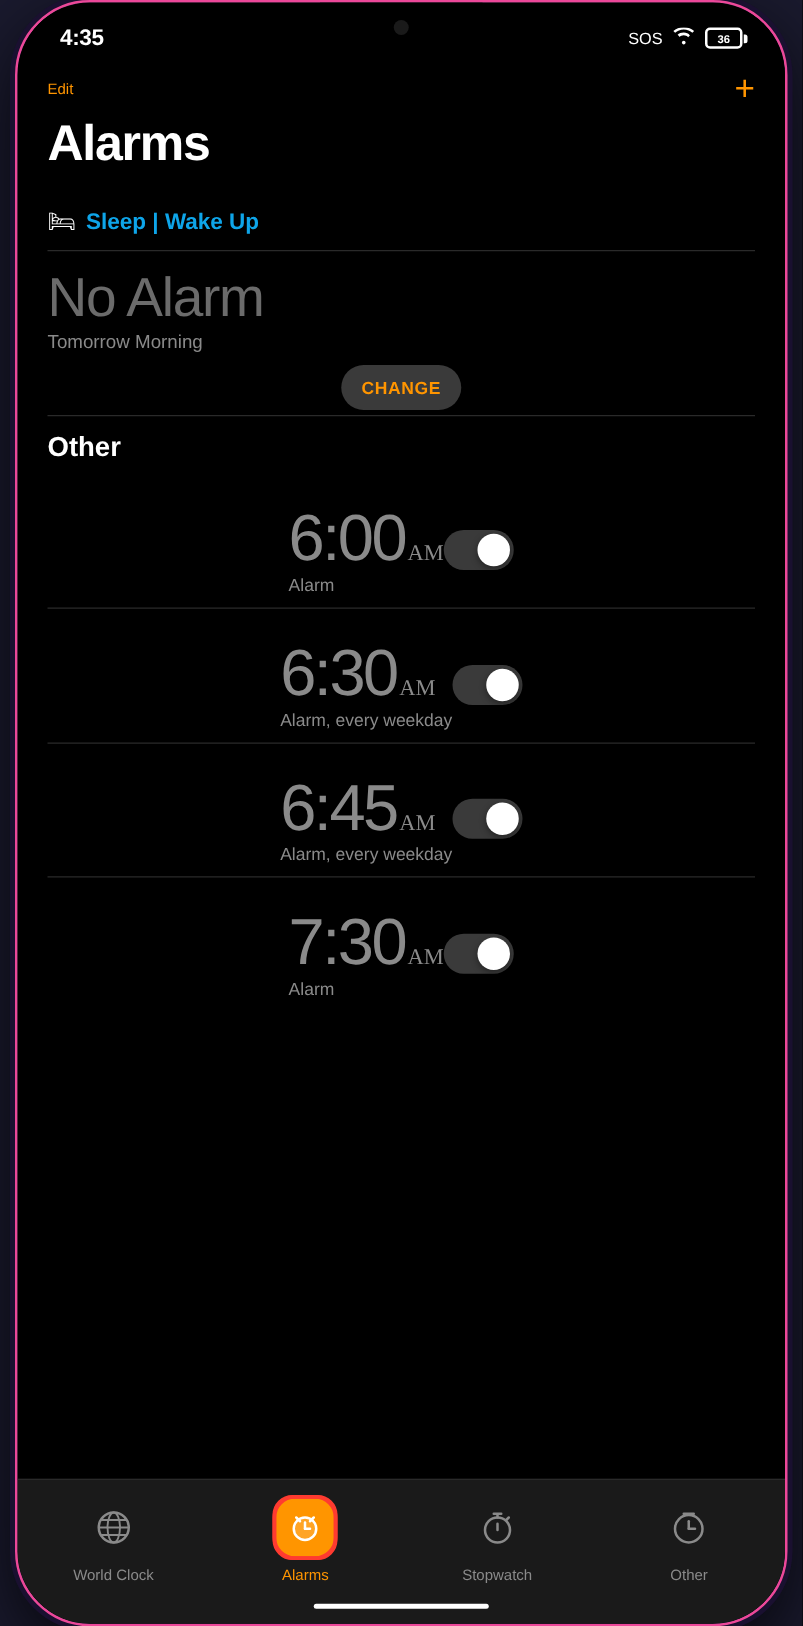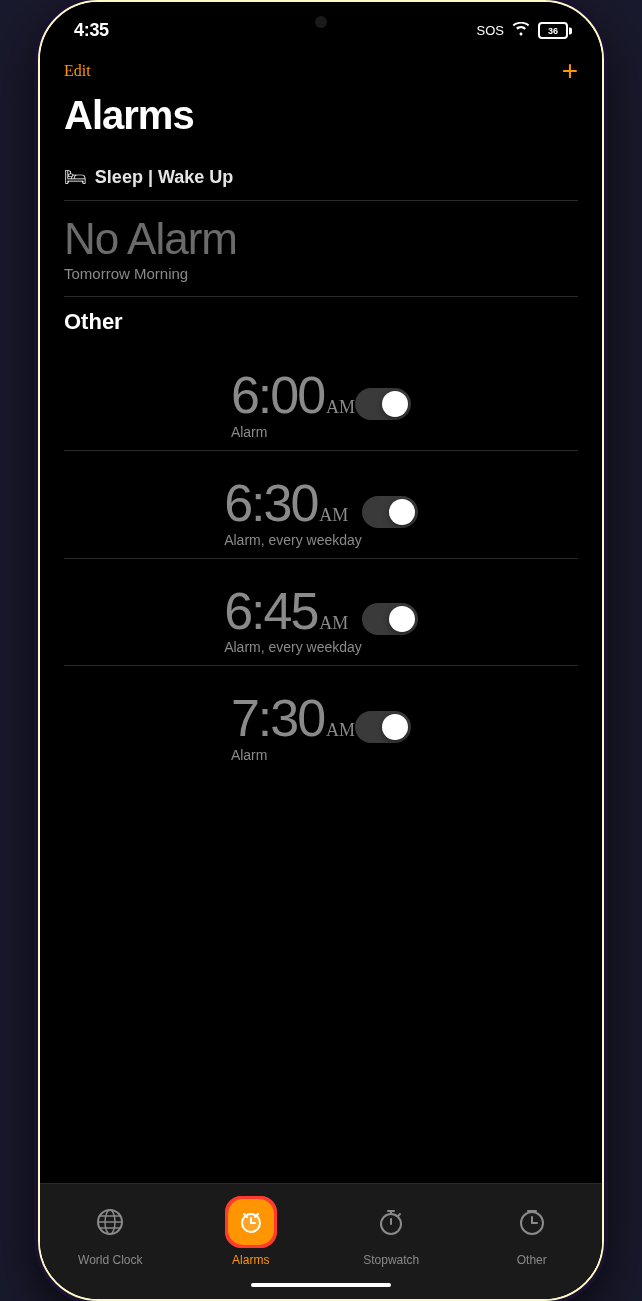--- a/index.html
+++ b/index.html
@@ -7,27 +7,27 @@
     body {
       background: #1a1a2e;
       display: flex;
       justify-content: center;
       align-items: center;
       min-height: 100vh;
       font-family: -apple-system, 'SF Pro Display', 'Helvetica Neue', sans-serif;
     }
 
     .phone-frame {
-      width: 566px;
+      width: 618px;
       height: 1301px;
       background: #2a2040;
       border-radius: 60px;
       position: relative;
       overflow: hidden;
-      border: 2px solid #fef9c3;
+      border: 2px solid #ec4899;
       box-shadow: 0 0 0 4px #1a1030, 0 20px 60px rgba(0,0,0,0.8);
     }
 
     
     .phone-frame::before {
       content: '';
       position: absolute;
       left: -6px;
       top: 200px;
       width: 4px;
@@ -161,26 +161,25 @@
 
     .header-actions {
       display: flex;
       justify-content: space-between;
       align-items: center;
       margin-bottom: 8px;
     }
 
     .edit-btn {
       color: #ff9500;
-      font-size: 16px;
+      font-size: 12px;
       font-weight: 400;
       background: none;
       border: none;
       cursor: pointer;
-      font-family: Liberation Serif, serif;
     }
 
     .add-btn {
       color: #ff9500;
       font-size: 28px;
       font-weight: 300;
       background: none;
       border: none;
       cursor: pointer;
       line-height: 1;
@@ -207,21 +206,21 @@
       padding: 12px 0;
       border-bottom: 1px solid #2a2a2a;
     }
 
     .bed-icon {
       color: #fff;
       font-size: 18px;
     }
 
     .sleep-title {
-      color: #e5e5e5;
+      color: #0ea5e9;
       font-size: 18px;
       font-weight: 600;
     }
 
     .no-alarm-row {
       display: flex;
       justify-content: space-between;
       align-items: flex-start;
       padding: 14px 0 4px 0;
       flex-direction: column;
@@ -448,20 +447,21 @@
       <div class="sleep-section">
         <div class="sleep-header">
           <span class="bed-icon">🛏</span>
           <span class="sleep-title">Sleep | Wake Up</span>
         </div>
         <div class="no-alarm-row">
           <div class="no-alarm-left">
             <div class="no-alarm-text">No Alarm</div>
             <div class="tomorrow-text">Tomorrow Morning</div>
           </div>
+          <button class="change-btn">CHANGE</button>
         </div>
       </div>
 
       <div class="divider"></div>
 
       <div class="other-section">
         <div class="other-title">Other</div>
 
         <div id="alarm-list">
             <div class="alarm-item">

